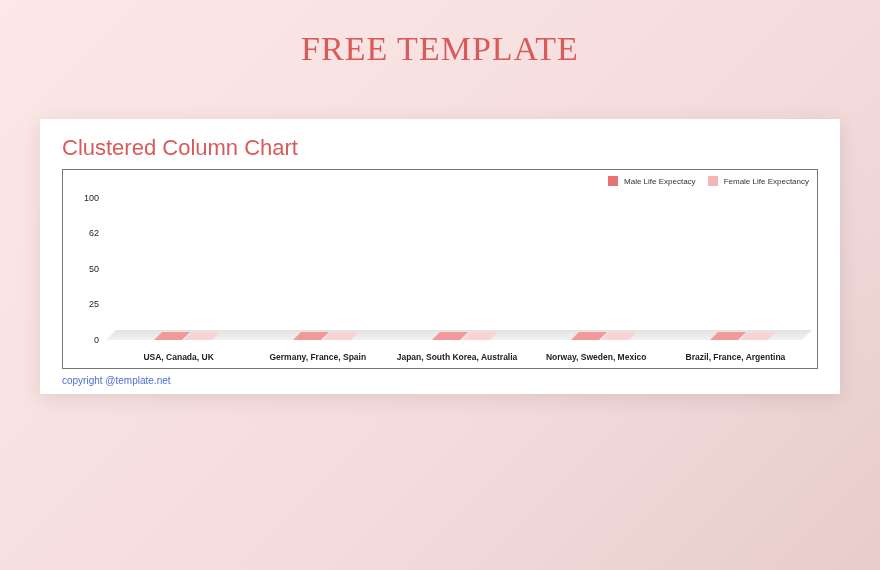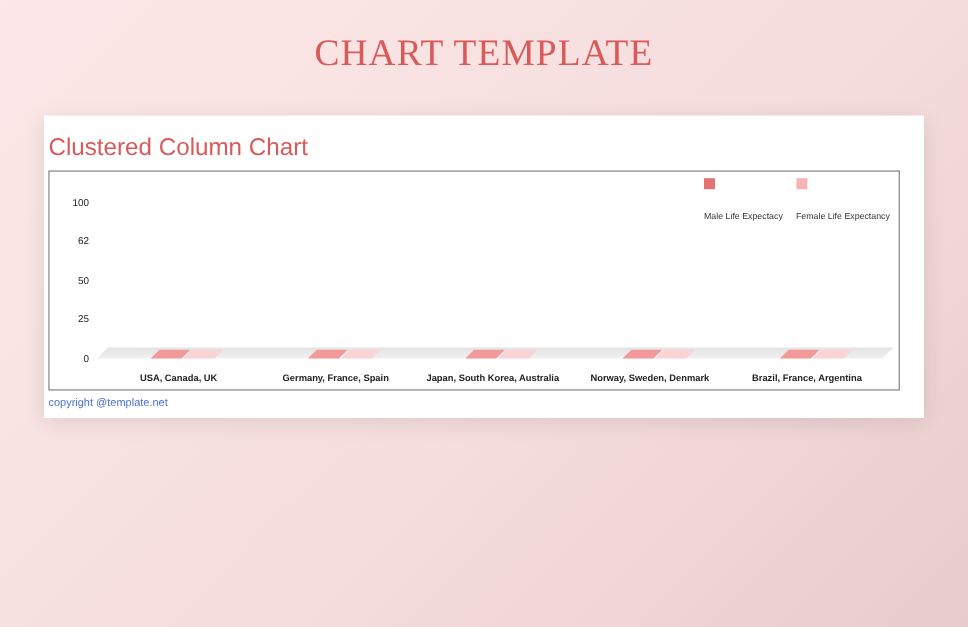--- a/index.html
+++ b/index.html
@@ -16,22 +16,22 @@
       color: #d85a5a;
       font-size: 34px;
       font-weight: 300;
       letter-spacing: 1px;
       padding-top: 28px;
       line-height: 1.25;
       font-family: Georgia, 'Times New Roman', serif;
     }
     .chart-card {
       background: #fff;
-      margin: 34px 40px 0 40px;
-      padding: 16px 22px 8px 4px;
+      margin: 48px 40px 0 40px;
+      padding: 16px 22px 8px 22px;
       box-shadow: 0 4px 20px rgba(0,0,0,0.1);
     }
     .chart-title {
       color: #d85a5a;
       font-size: 22px;
       font-weight: 500;
       margin-bottom: 8px;
       font-family: -apple-system, Arial, sans-serif;
     }
     .chart-box {
@@ -42,21 +42,21 @@
     }
     .legend {
       position: absolute;
       top: 6px;
       right: 8px;
       display: flex;
       gap: 12px;
       font-size: 8px;
       color: #333;
     }
-    .legend-item { display: flex; align-items: flex-start; gap: 20px; flex-direction: column; }
+    .legend-item { display: flex; align-items: flex-end; gap: 6px; }
     .legend-swatch { width: 10px; height: 10px; }
     .legend-swatch.male { background: #e57373; }
     .legend-swatch.female { background: #f5b5b5; }
     .plot-area {
       position: absolute;
       left: 46px;
       right: 12px;
       top: 28px;
       bottom: 28px;
     }
@@ -144,21 +144,21 @@
       color: #4a6fd4;
       font-size: 10px;
       font-family: Arial, sans-serif;
       margin-top: 6px;
     }
   </style>
 </head>
 <body>
 
 <div class="page-title">
-  <div>CHART TEMPLATE</div>
+  <div>FREE TEMPLATE</div>
 </div>
 
 <div class="chart-card">
   <div class="chart-title">Clustered Column Chart</div>
 
   <div class="chart-box">
 
     <div class="legend">
       <div class="legend-item">
         <div class="legend-swatch male"></div>
@@ -241,20 +241,20 @@
               <div class="top" style="bottom: 100%;"></div>
             </div>
           </div>
         </div>
     </div>
 
     <div class="x-labels" id="x-labels">
         <div class="x-label">USA, Canada, UK</div>
         <div class="x-label">Germany, France, Spain</div>
         <div class="x-label">Japan, South Korea, Australia</div>
-        <div class="x-label">Norway, Sweden, Denmark</div>
+        <div class="x-label">Norway, Sweden, Mexico</div>
         <div class="x-label">Brazil, France, Argentina</div>
       </div>
 
   </div>
 
   <div class="copyright">copyright @template.net</div>
 </div>
 
 </body></html>

